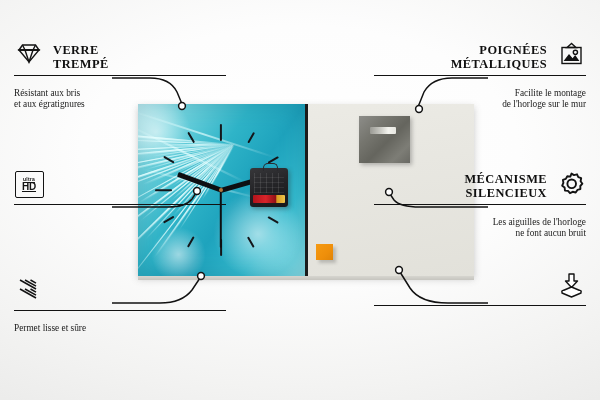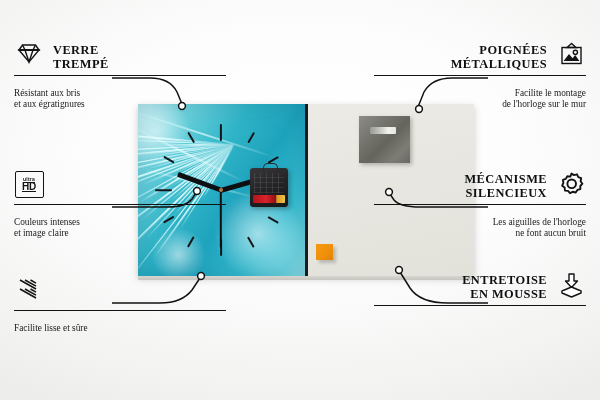--- a/index.html
+++ b/index.html
@@ -414,39 +414,37 @@
   <div class="feat left" style="left:14px; top:171px;">
     <div class="feat-head">
       <span class="feat-icon">
         <span class="hd-badge">
           <span class="u">ultra</span>
           <span class="h">HD</span>
         </span>
       </span>
     </div>
     <div class="feat-rule"></div>
-    <div class="feat-desc">Couleurs intenses
-et image claire</div>
   </div>
 
   <div class="feat left" style="left:14px; top:277px;">
     <div class="feat-head">
       <span class="feat-icon">
         <svg width="26" height="24" viewBox="0 0 26 24" fill="none" stroke="#131313" stroke-width="1.5">
           <path d="M4 3 L20 12"></path>
           <path d="M9 3 L20 9.2"></path>
           <path d="M14.5 3 L20 6.2"></path>
           <path d="M4 12 L20 21"></path>
           <path d="M9 12 L20 18.2"></path>
           <path d="M14.5 12 L20 15.2"></path>
         </svg>
       </span>
     </div>
     <div class="feat-rule"></div>
-    <div class="feat-desc">Facilite lisse et sûre</div>
+    <div class="feat-desc">Permet lisse et sûre</div>
   </div>
 
   <div class="feat right" style="left:374px; top:42px;">
     <div class="feat-head">
       <span class="feat-icon">
         <svg width="27" height="25" viewBox="0 0 27 25" fill="none" stroke="#131313" stroke-width="1.4">
           <path d="M13.5 1.5 L9 5.5 L18 5.5 Z"></path>
           <rect x="4" y="5.5" width="19" height="16"></rect>
           <path d="M5.6 19 L11 12 L14.6 16.2 L17.2 13 L21.4 19 Z" fill="#131313" stroke="none"></path>
           <circle cx="17.4" cy="10.3" r="2.1"></circle>
@@ -478,19 +476,17 @@
 
   <div class="feat right" style="left:374px; top:272px;">
     <div class="feat-head">
       <span class="feat-icon">
         <svg width="27" height="26" viewBox="0 0 27 26" fill="none" stroke="#131313" stroke-width="1.4" stroke-linejoin="round">
           <path d="M11 2 L16 2 L16 9 L19.5 9 L13.5 15.5 L7.5 9 L11 9 Z" fill="#ffffff"></path>
           <path d="M13.5 15 L23 19 L13.5 23 L4 19 Z" fill="#ffffff"></path>
           <path d="M4 19 L4 21 L13.5 25 L23 21 L23 19" fill="#ffffff"></path>
         </svg>
       </span>
-      <span class="feat-title">ENTRETOISE
-EN MOUSSE</span>
     </div>
     <div class="feat-rule"></div>
   </div>
 
 </div>
 
 </body></html>

